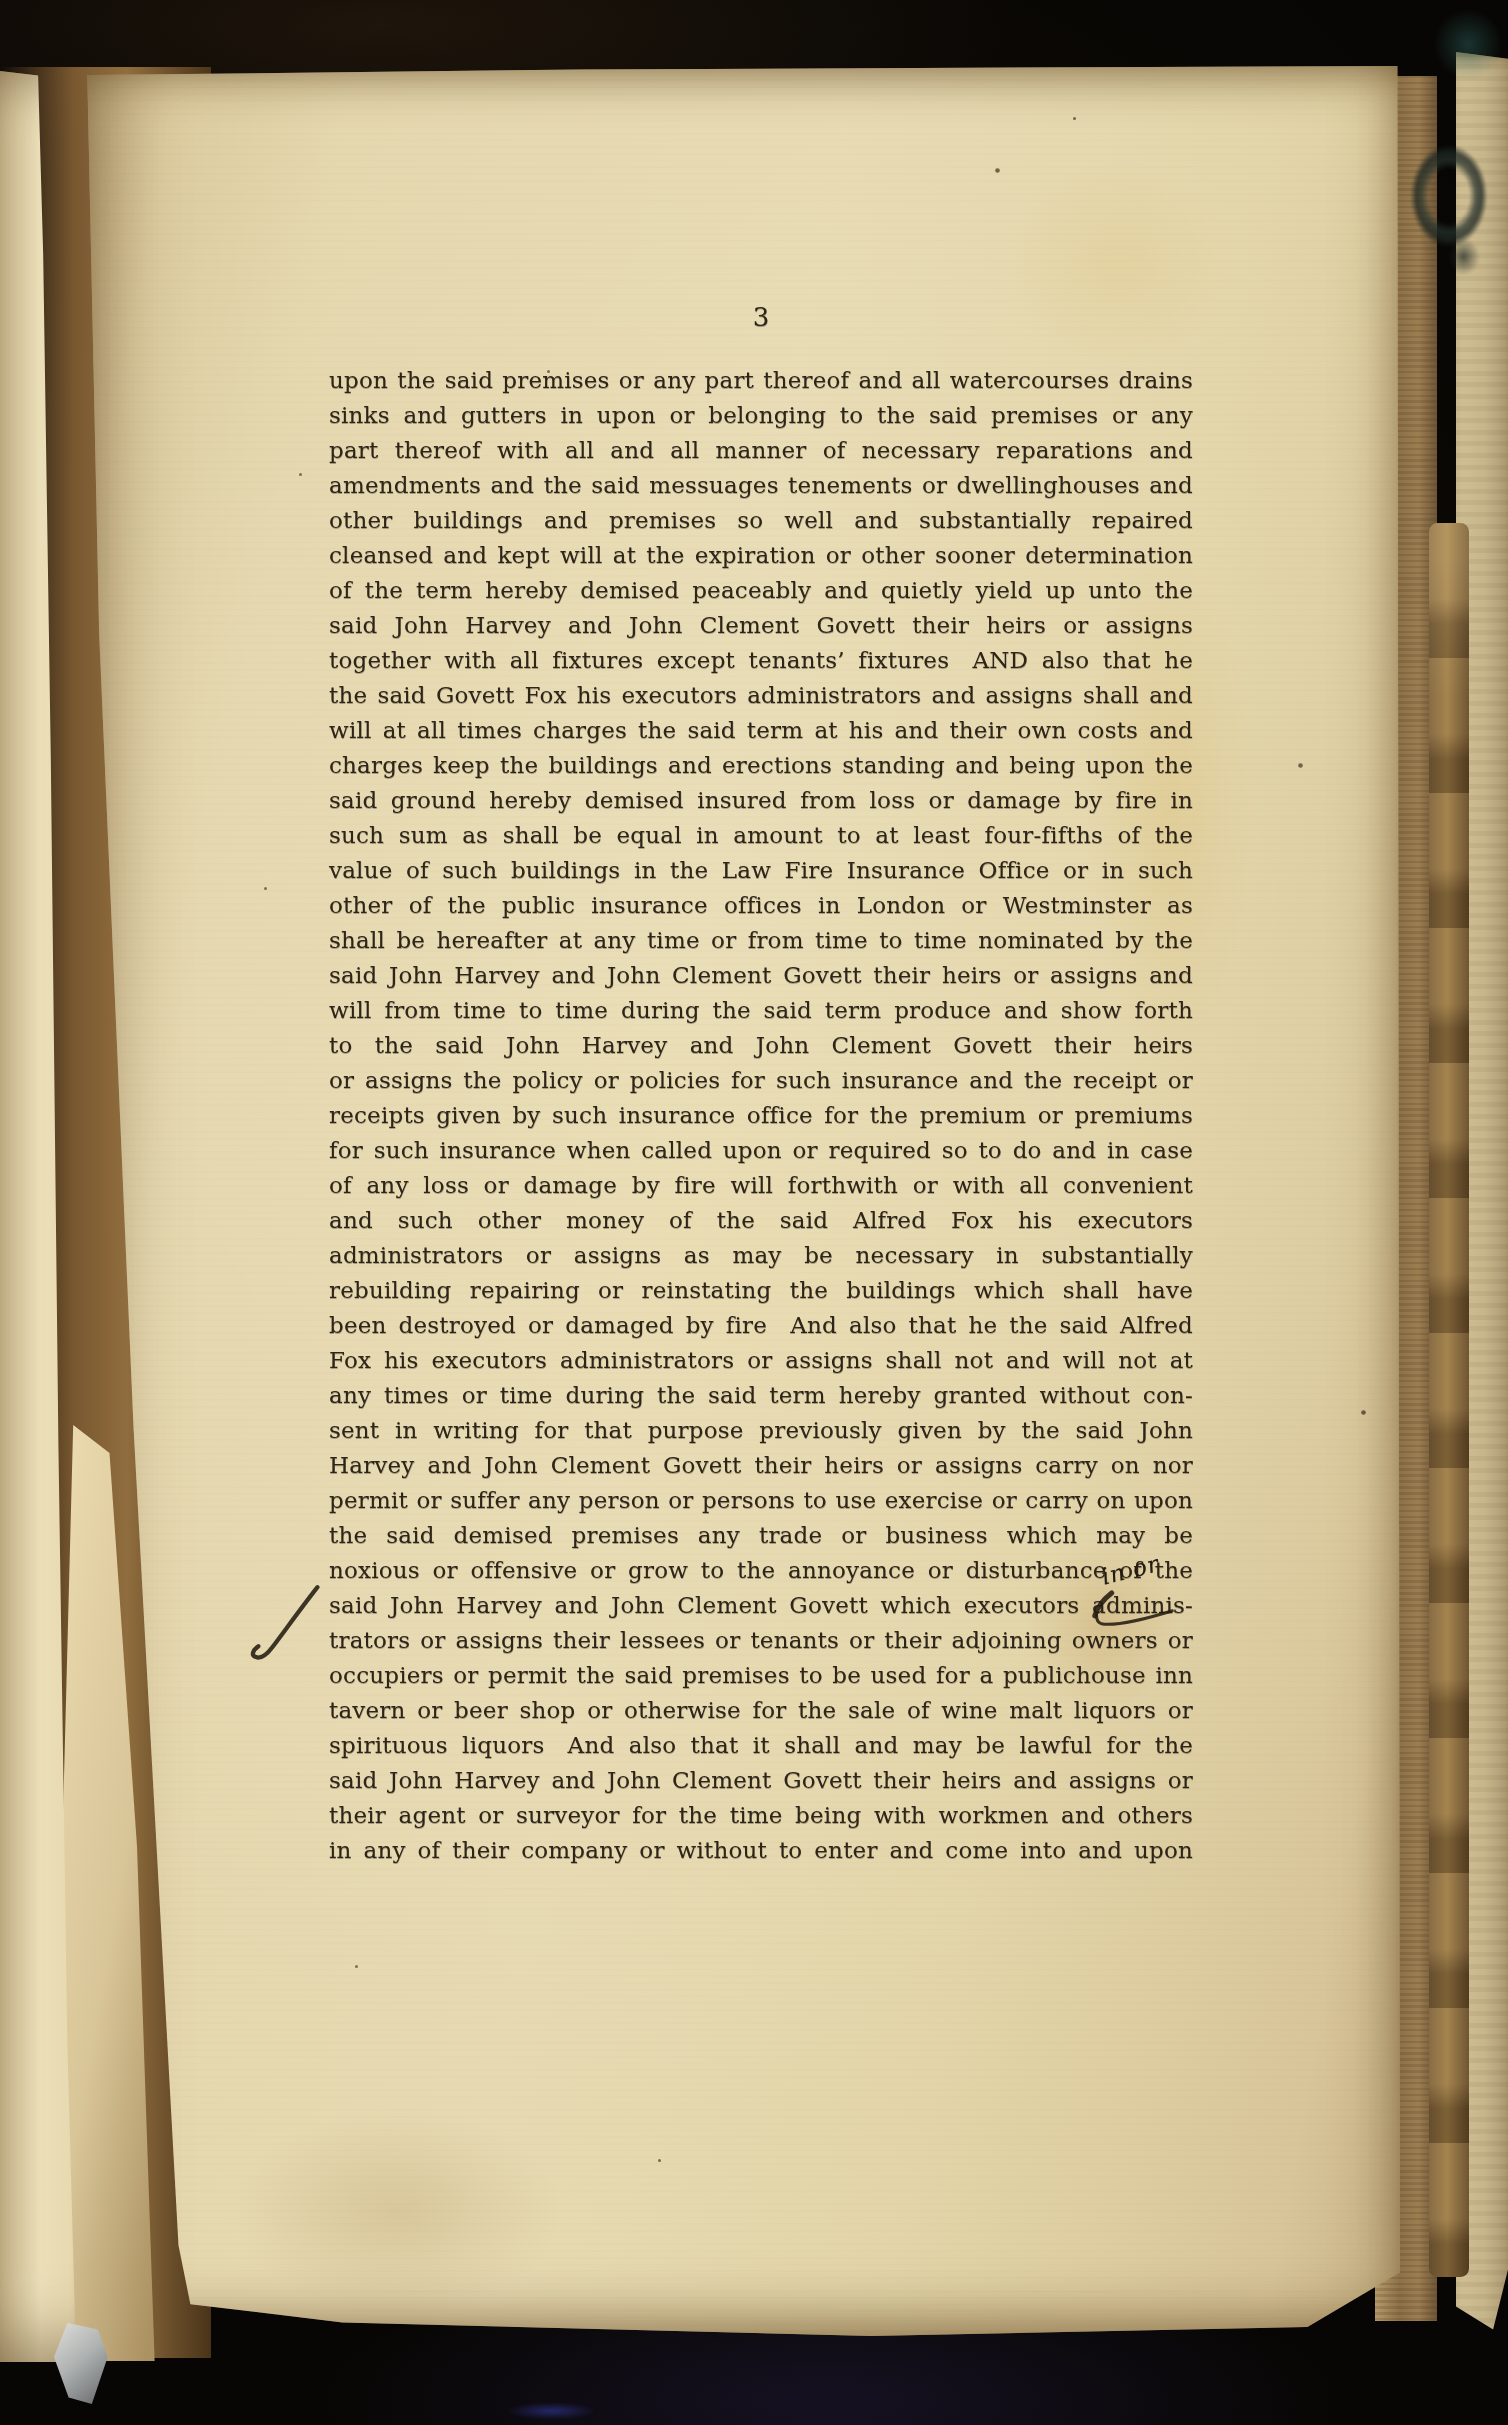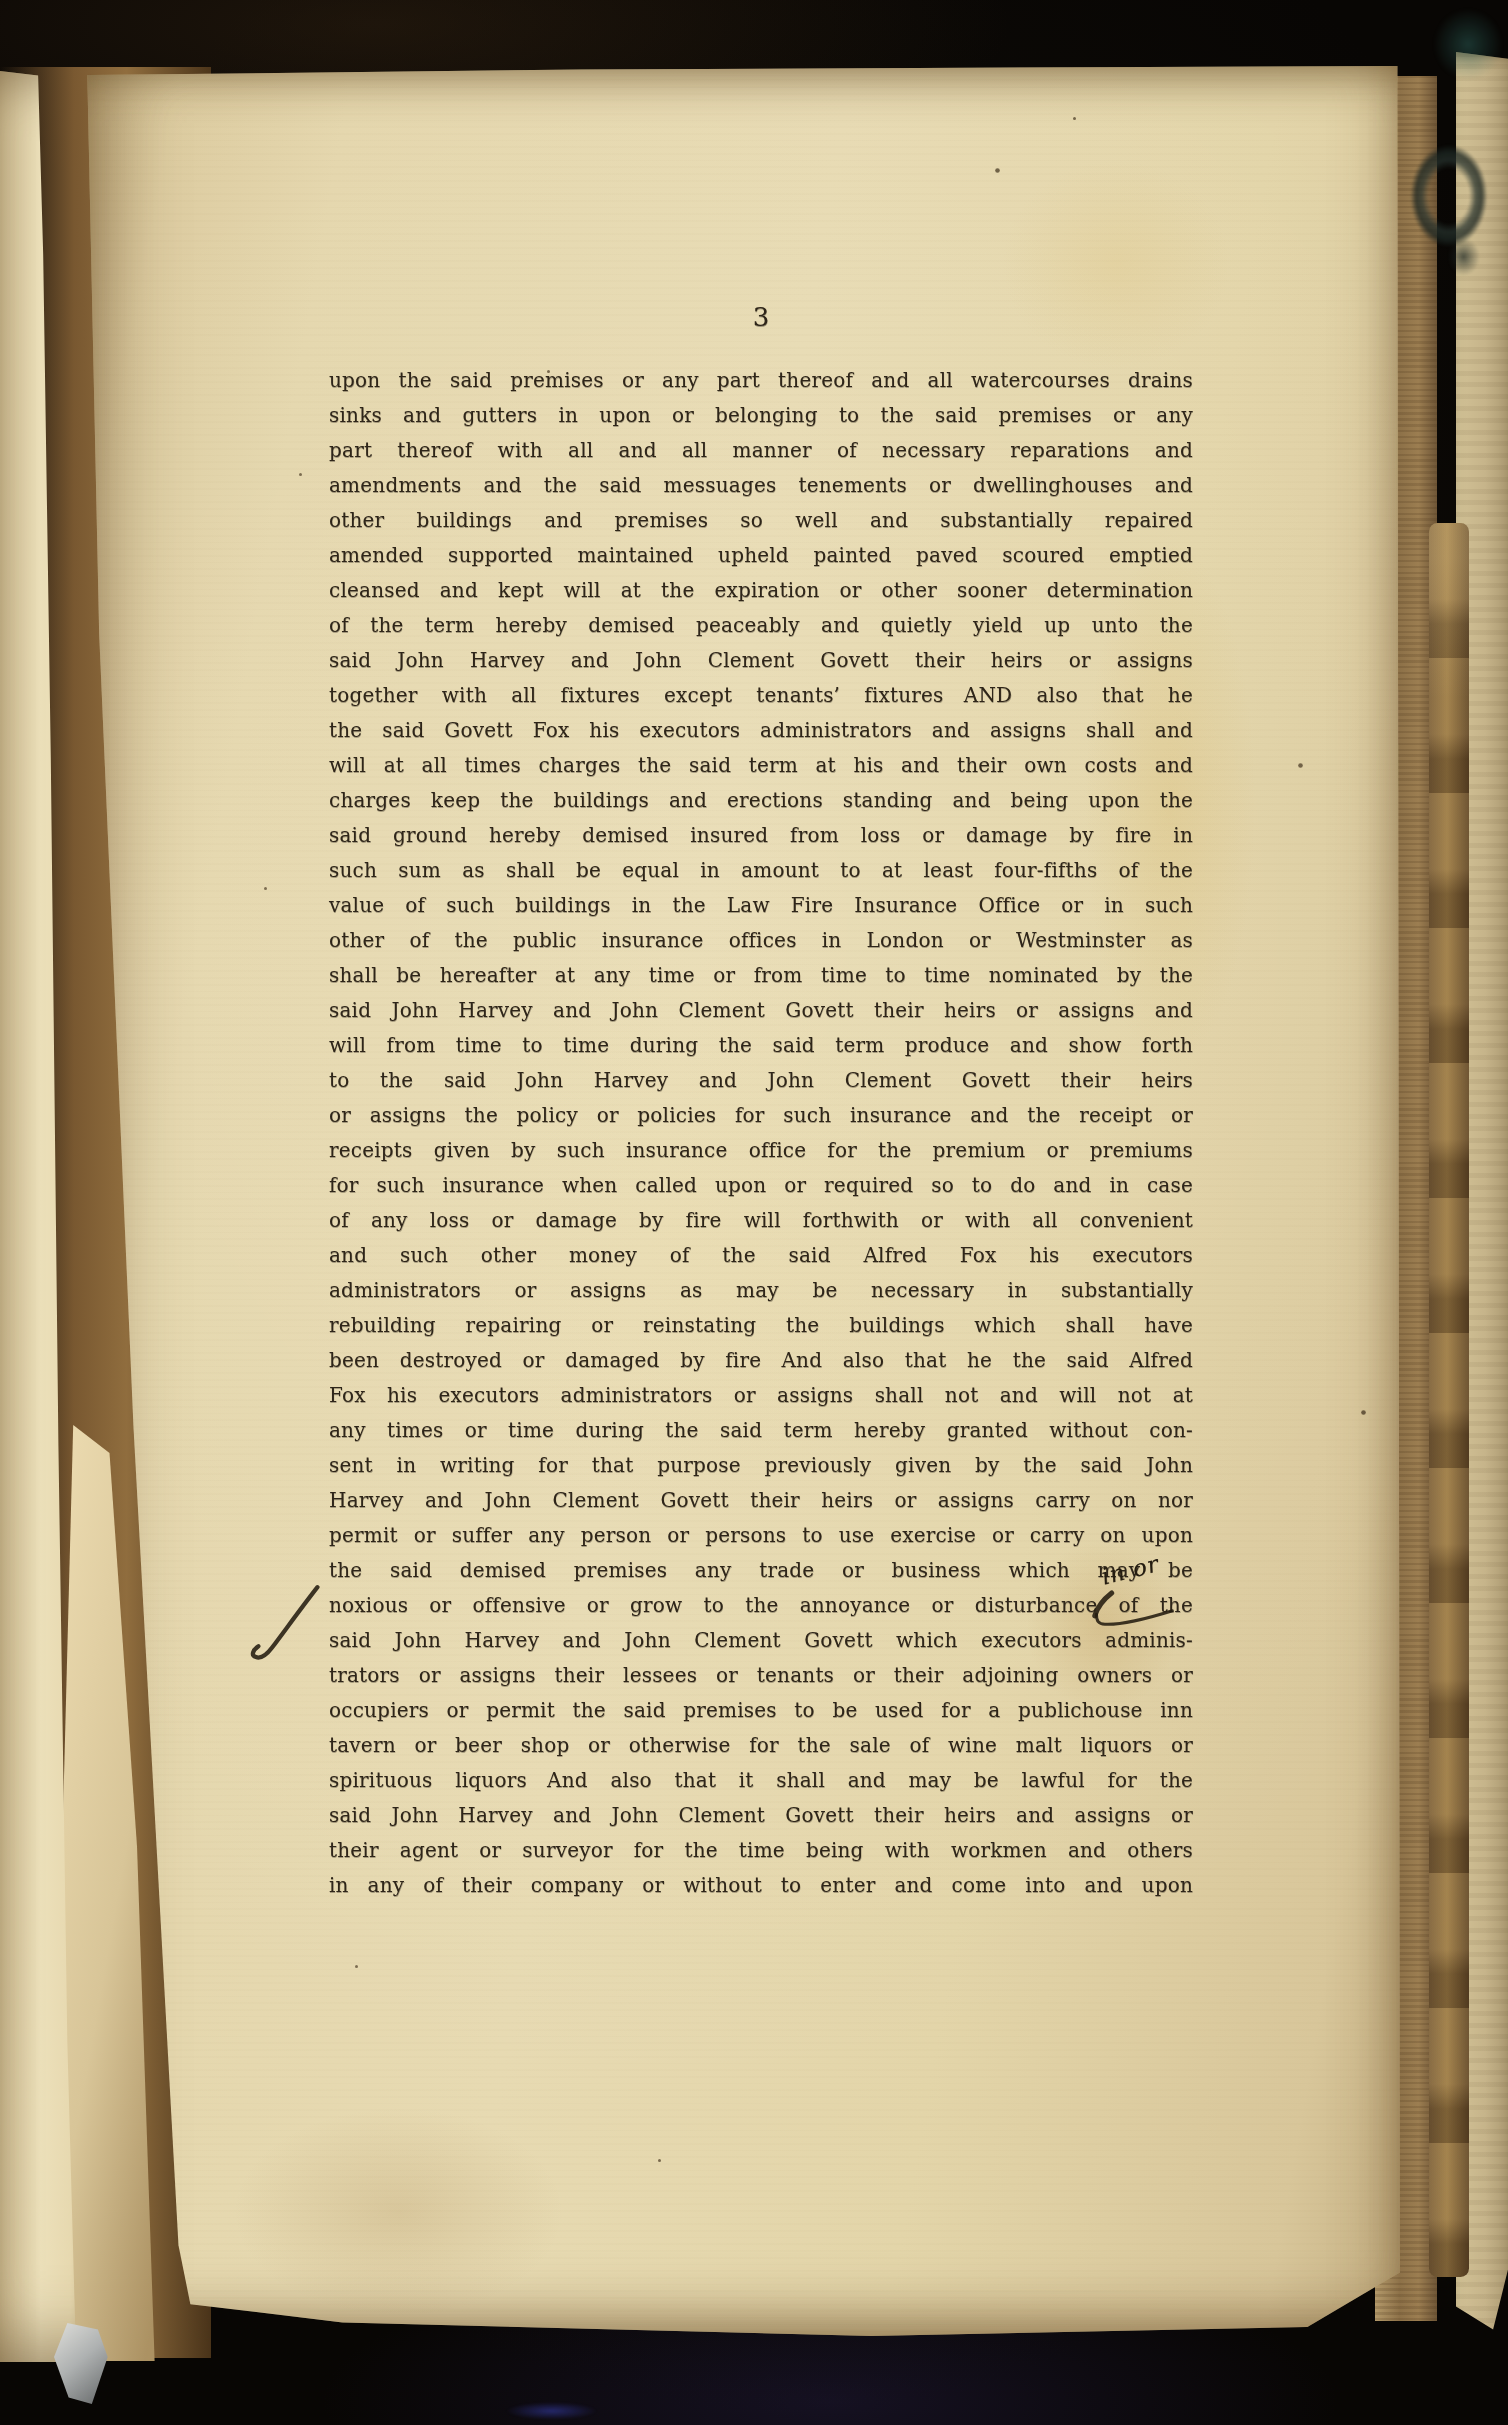--- a/index.html
+++ b/index.html
@@ -90,21 +90,21 @@
       918px 103px 0 0.8px #493a25, 469px 304px 0 0 #55452e, 221px 407px 0 0 #5a4a32,
       1221px 698px 0 0.8px #4e3e28, 186px 821px 0 0 #5a4a32, 1284px 1345px 0 0.8px #443522,
       580px 2093px 0 0 #55452e, 277px 1899px 0 0 #5a4a32, 995px 51px 0 0 #4e3e28;
   }
   .page-number{
     position:absolute;left:251px;top:236px;width:864px;text-align:center;
     font-size:26px;color:var(--ink,#2e2519);text-shadow:0.3px 0.5px 0.6px rgba(46,37,25,.4);
   }
   .text-block{position:absolute;left:251px;top:297px;width:864px;}
   .line{
-    height:35px;line-height:35px;font-size:20px;letter-spacing:0.2px;
+    height:35px;line-height:35px;font-size:23px;letter-spacing:0.2px;
     color:var(--ink,#2e2519);
     text-align:justify;text-align-last:justify;text-justify:inter-word;
     text-shadow:0.3px 0.5px 0.6px rgba(46,37,25,.35);
     white-space:normal;overflow:visible;
   }
   .handwriting{
     position:absolute;left:1023px;top:1491px;z-index:7;
     font-size:23px;font-style:italic;color:var(--hand,#241c10);
     transform:rotate(-14deg);letter-spacing:0.8px;
     text-shadow:0.3px 0.3px 0.3px rgba(30,22,10,.5);
@@ -149,21 +149,20 @@
 
     <div class="page-number">3</div>
 
     <div class="text-block">
 
     <div class="line">upon the said premises or any part thereof and all watercourses drains</div>
         <div class="line">sinks and gutters in upon or belonging to the said premises or any</div>
         <div class="line">part thereof with all and all manner of necessary reparations and</div>
         <div class="line">amendments and the said messuages tenements or dwellinghouses and</div>
         <div class="line">other buildings and premises so well and substantially repaired</div>
-        <div class="line">amended supported maintained upheld painted paved scoured emptied</div>
         <div class="line">cleansed and kept will at the expiration or other sooner determination</div>
         <div class="line">of the term hereby demised peaceably and quietly yield up unto the</div>
         <div class="line">said John Harvey and John Clement Govett their heirs or assigns</div>
         <div class="line">together with all fixtures except tenants’ fixtures AND also that he</div>
         <div class="line">the said Govett Fox his executors administrators and assigns shall and</div>
         <div class="line">will at all times charges the said term at his and their own costs and</div>
         <div class="line">charges keep the buildings and erections standing and being upon the</div>
         <div class="line">said ground hereby demised insured from loss or damage by fire in</div>
         <div class="line">such sum as shall be equal in amount to at least four-fifths of the</div>
         <div class="line">value of such buildings in the Law Fire Insurance Office or in such</div>

